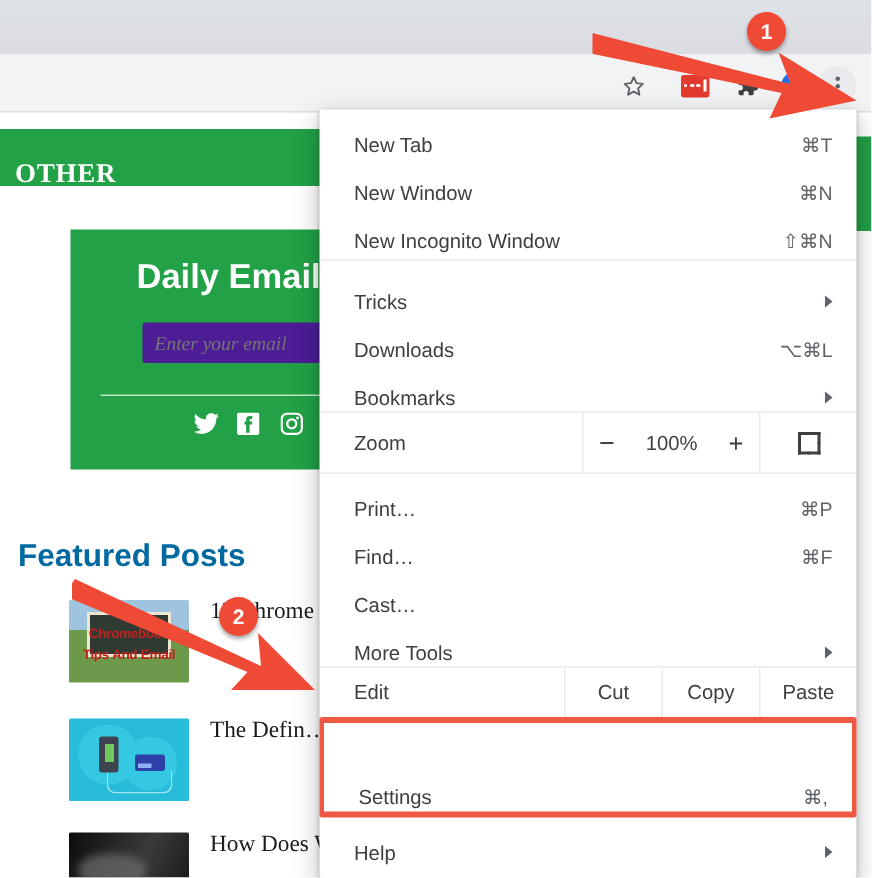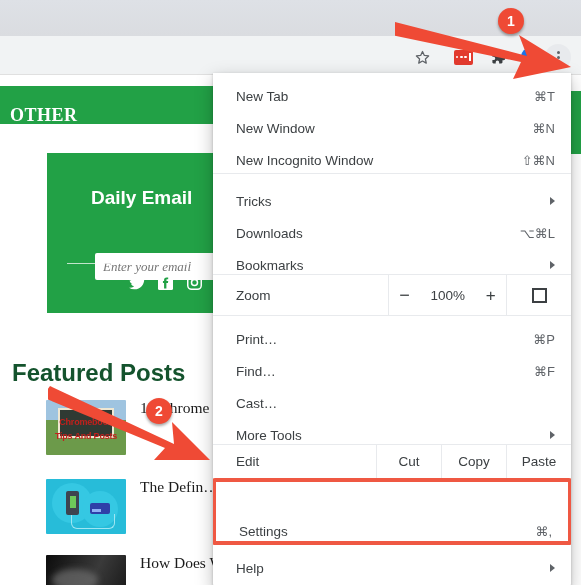--- a/index.html
+++ b/index.html
@@ -54,39 +54,38 @@
   }
   #green-strip{
     position:absolute;left:566px;top:16px;width:15px;height:63px;background:#22a146;
   }
   #newsletter{
     position:absolute;left:47px;top:78px;width:220px;height:160px;
     background:#22a146;
   }
   #newsletter-title{
     position:absolute;left:44px;top:18px;color:#fff;
-    font-size:19px;font-weight:700;white-space:nowrap;margin-top:16px;
+    font-size:23px;font-weight:700;white-space:nowrap;
   }
   #email-input{
     position:absolute;left:48px;top:62px;width:160px;height:27px;
-    background:#ffffff;border:none;border-radius:2px;
+    background:#4c1d95;border:none;border-radius:2px;
     font-family:"Liberation Serif",serif;font-style:italic;
     font-size:13px;color:#8a8a8a;padding-left:8px;box-sizing:border-box;
     outline:none;
-    margin-top:38px;
   }
   #divider-line{position:absolute;left:20px;top:110px;width:210px;height:1px;background:rgba(255,255,255,.72);}
   .social{position:absolute;top:122px;}
   #tw-icon{left:82px;}
   #fb-icon{left:111px;}
   #ig-icon{left:140px;}
 
   #featured-title{
     position:absolute;left:12px;top:284px;
-    color:#14532d;font-size:24px;font-weight:700;
+    color:#0369a1;font-size:21px;font-weight:700;
   }
   .post{position:absolute;left:46px;}
   .post-thumb{position:absolute;left:0;top:0;width:80px;height:55px;overflow:hidden;border-radius:1px;}
   .post-title{
     position:absolute;left:94px;top:-2px;width:300px;
     font-family:"Liberation Serif",serif;font-size:15.5px;color:#1b1b1b;
     line-height:20px;
   }
   #post-0{top:325px;}
   #post-1{top:404px;}
@@ -213,21 +212,21 @@
     </span>
   </div>
 
   <div id="featured-title">Featured Posts</div>
 
   <div class="post" id="post-0">
     <div class="post-thumb" id="thumb0">
       <div class="board"></div>
       <div class="t t1">12</div>
       <div class="t t2">Chromebook</div>
-      <div class="t t3">Tips And Posts</div>
+      <div class="t t3">Tips And Email</div>
     </div>
     <div class="post-title">12 Chrome</div>
   </div>
 
   <div class="post" id="post-1">
     <div class="post-thumb" id="thumb1">
       <div class="c1"></div>
         <div class="c2"></div>
       <div class="wire"></div>
       <div class="phone">

